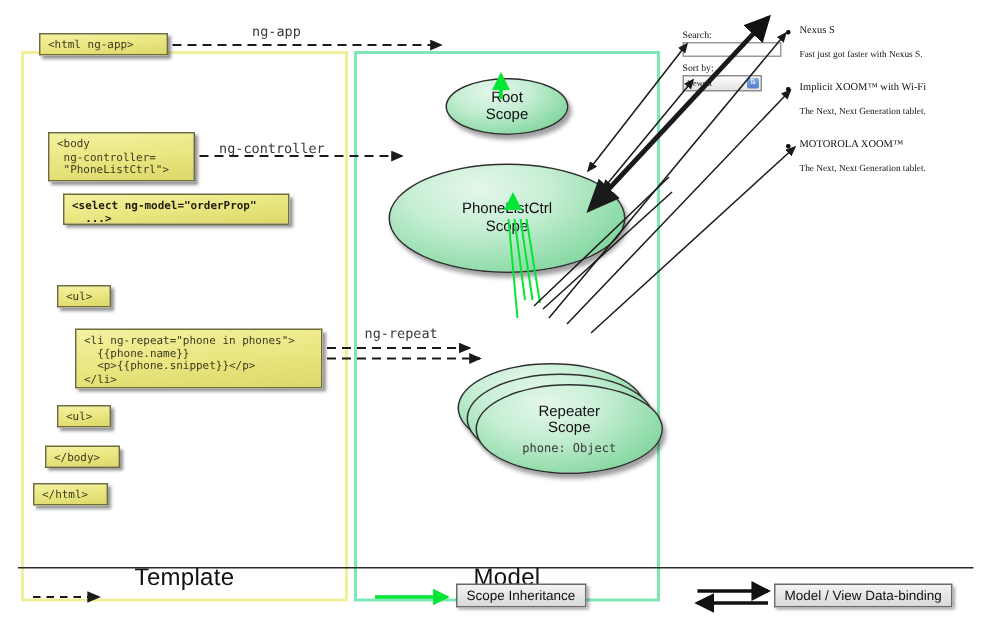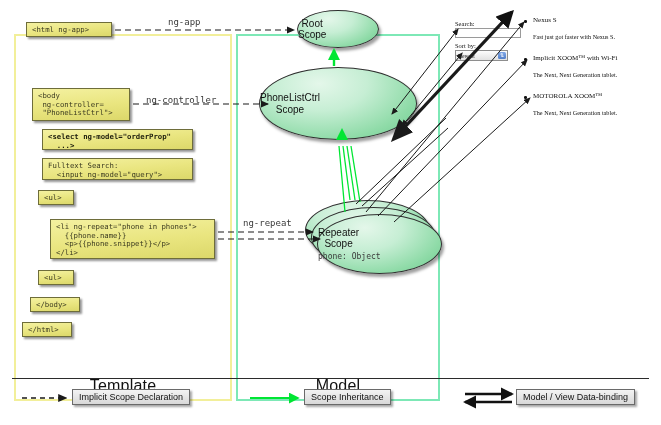--- a/index.html
+++ b/index.html
@@ -27,21 +27,21 @@
            font-size:7.3px;line-height:8.6px;color:#3b3a20;
            padding:3px 5px;white-space:pre;box-sizing:border-box;}
   .codebox.bold{font-weight:bold;color:#1d1d0d;}
 
   
   .ellipse{position:absolute;border-radius:50%;
            background:radial-gradient(ellipse at 38% 22%,#e4f7ea 0%,#c6eed4 35%,#8fdba8 72%,#6cc98d 100%);
            border:1.4px solid #2f2f2f;
            box-shadow:2px 3px 3px rgba(0,0,0,0.38);
            box-sizing:border-box;
-           display:flex;flex-direction:column;align-items:flex-start;justify-content:center;}
+           display:flex;flex-direction:column;align-items:center;justify-content:center;margin-top:42px;}
   .ell-title{font-size:10px;color:#111;text-align:center;line-height:11.5px;}
   .ell-props{font-family:"DejaVu Sans Mono","Liberation Mono",monospace;
              font-size:8px;line-height:9.4px;color:#3a3a3a;text-align:left;
              margin-top:2px;white-space:pre;}
   .ell-props b{color:#0c0c0c;}
 
   
   .edge-label{position:absolute;
               font-family:"DejaVu Sans Mono","Liberation Mono",monospace;
               font-size:9px;color:#3a3a3a;white-space:nowrap;}
@@ -85,22 +85,20 @@
 
   <div class="codebox" style="left:32px;top:88px;width:98px;height:33px;">&lt;body
  ng-controller=
  "PhoneListCtrl"&gt;</div>
 
   <div class="codebox" style="left:26px;top:22px;width:86px;height:15px;">&lt;html ng-app&gt;</div>
 
   <div class="codebox bold" style="left:42px;top:129px;width:151px;height:21px;">&lt;select ng-model="orderProp"
   ...&gt;</div>
 
-  <div class="codebox" style="left:42px;top:158px;width:151px;height:22px;">Fulltext Search:
-  &lt;input ng-model="query"&gt;</div>
 
   <div class="codebox" style="left:38px;top:190px;width:36px;height:15px;">&lt;ul&gt;</div>
 
   <div class="codebox" style="left:50px;top:219px;width:165px;height:40px;">&lt;li ng-repeat="phone in phones"&gt;
   {{phone.name}}
   &lt;p&gt;{{phone.snippet}}&lt;/p&gt;
 &lt;/li&gt;</div>
 
   <div class="codebox" style="left:38px;top:270px;width:36px;height:15px;">&lt;ul&gt;</div>
 
@@ -217,17 +215,16 @@
     </g>
     <g>
       <line x1="250" y1="398" x2="298" y2="398" stroke="#00e633" stroke-width="2.2" marker-end="url(#ah-green)"></line>
     </g>
     <g>
       <line x1="465" y1="394" x2="512" y2="394" stroke="#111" stroke-width="2.4" marker-end="url(#ah-fat)"></line>
       <line x1="512" y1="402" x2="465" y2="402" stroke="#111" stroke-width="2.4" marker-end="url(#ah-fat)"></line>
     </g>
   </svg>
 
-  <div class="legend-box" style="left:72px;top:389px;">Implicit Scope Declaration</div>
   <div class="legend-box" style="left:516px;top:389px;">Model / View Data-binding</div>
   <div class="legend-box" style="left:304px;top:389px;">Scope Inheritance</div>
 
 </div>
 
 </body></html>

